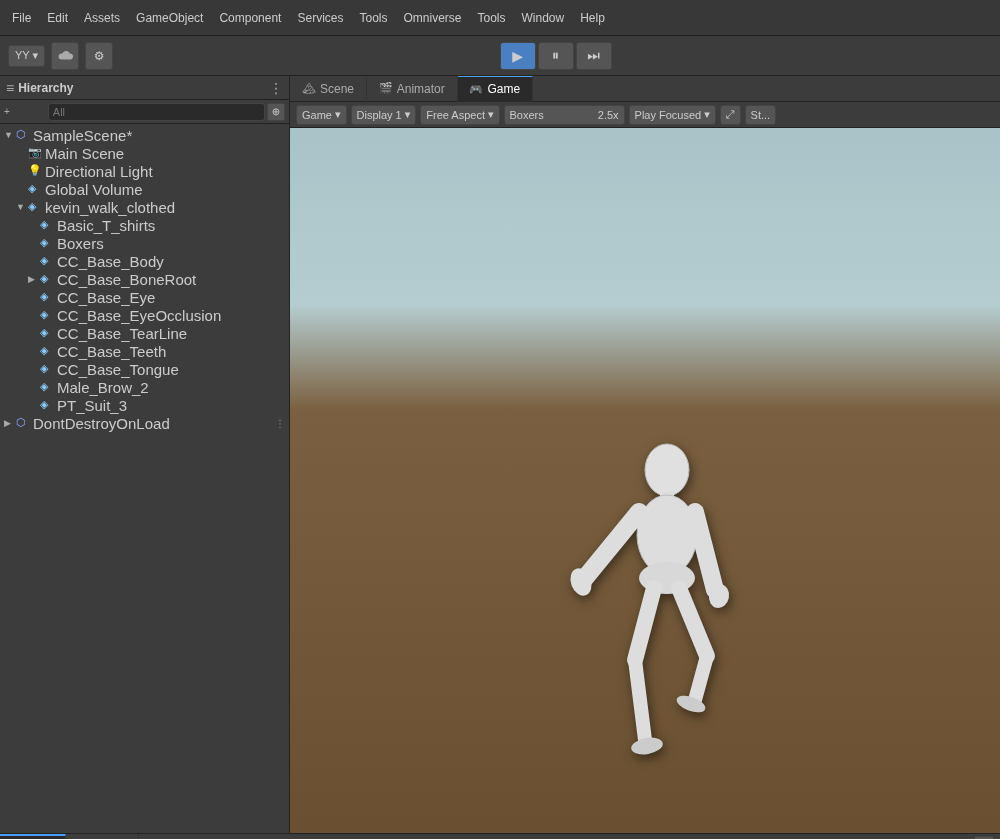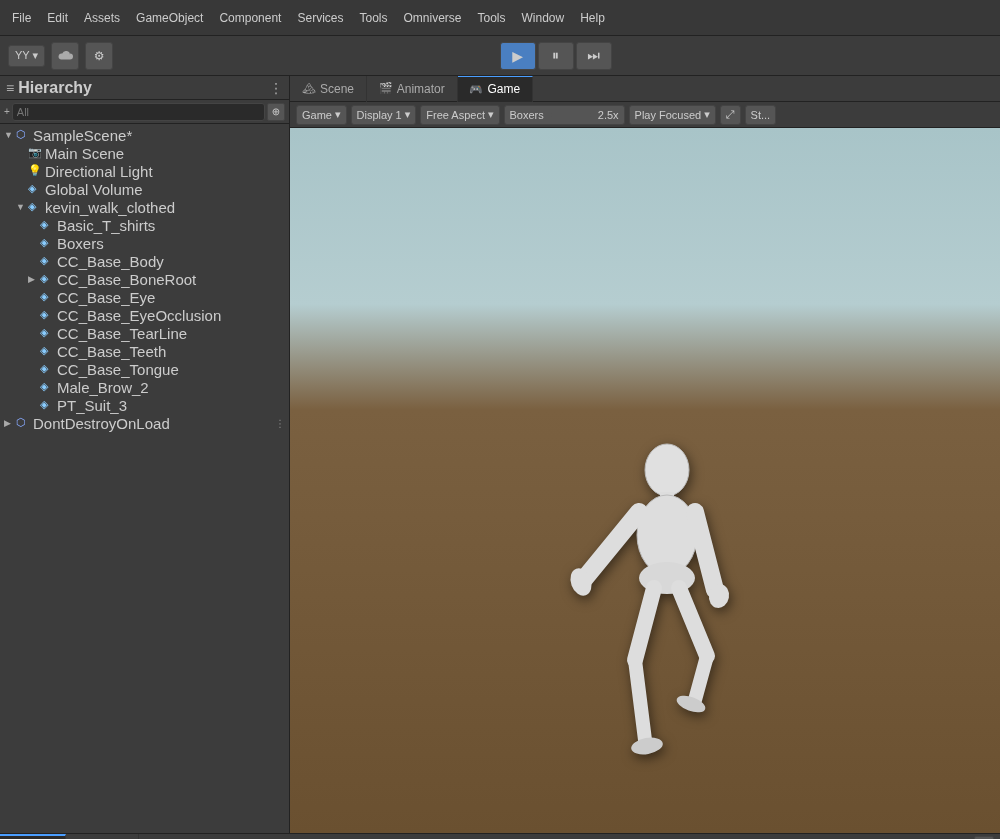--- a/index.html
+++ b/index.html
@@ -18,24 +18,24 @@
     .play-btn { width: 36px; height: 28px; display: flex; align-items: center; justify-content: center; background: #555; border: 1px solid #444; border-radius: 3px; cursor: pointer; color: #ccc; font-size: 14px; }
     .play-btn.active { background: #4a7fc1; }
     .cloud-btn { width: 28px; height: 28px; background: #555; border: 1px solid #444; border-radius: 3px; display: flex; align-items: center; justify-content: center; cursor: pointer; }
 
     
     #main-layout { display: flex; height: calc(839px - 22px - 40px - 20px); }
 
     
     #hierarchy { width: 290px; min-width: 290px; background: #3c3c3c; border-right: 1px solid #222; display: flex; flex-direction: column; }
     .panel-header { display: flex; align-items: center; height: 24px; background: #3c3c3c; border-bottom: 1px solid #222; padding: 0 6px; gap: 4px; }
-    .panel-title { font-size: 16px; color: #ccc; font-weight: bold; flex: 1; }
+    .panel-title { font-size: 12px; color: #ccc; font-weight: bold; flex: 1; }
     .panel-icon { font-size: 14px; color: #aaa; cursor: pointer; }
     .search-row { display: flex; align-items: center; height: 24px; padding: 2px 4px; gap: 2px; border-bottom: 1px solid #222; }
-    .search-input { flex: 1; background: #2a2a2a; border: 1px solid #444; border-radius: 3px; height: 18px; padding: 0 4px; color: #ccc; font-size: 11px; }
+    .search-input { flex: 1; background: #2a2a2a; border: 1px solid #444; border-radius: 3px; height: 18px; padding: 0 4px; color: #ccc; font-size: 11px; margin-left: 36px; }
     .search-btn { width: 18px; height: 18px; background: #555; border: 1px solid #444; border-radius: 2px; display: flex; align-items: center; justify-content: center; cursor: pointer; font-size: 10px; }
     .hierarchy-list { flex: 1; overflow-y: auto; padding: 2px 0; }
     .h-item { display: flex; align-items: center; height: 18px; padding: 0 4px; cursor: pointer; white-space: nowrap; }
     .h-item .arrow { width: 12px; font-size: 9px; color: #aaa; }
     .h-item .icon { width: 14px; height: 14px; margin-right: 3px; font-size: 11px; }
     .h-item .label { font-size: 15px; color: #ccc; }
     .indent1 { padding-left: 16px; }
     .indent2 { padding-left: 28px; }
 
     

